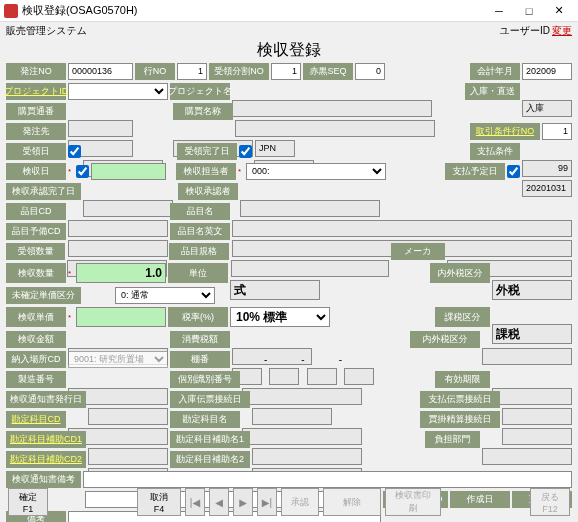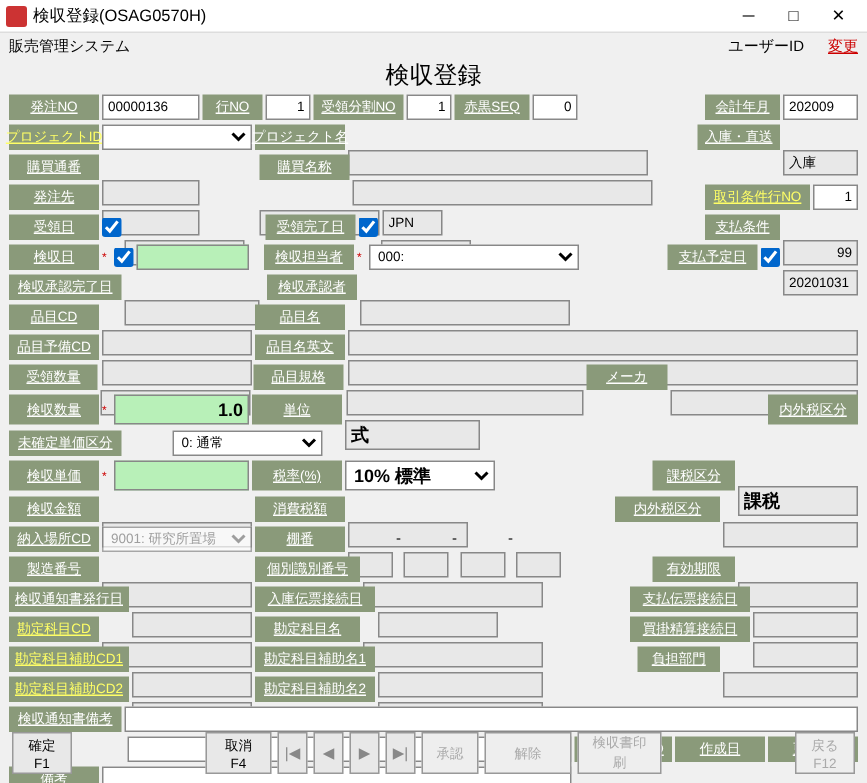--- a/index.html
+++ b/index.html
@@ -5,25 +5,25 @@
 * { box-sizing: border-box; margin: 0; padding: 0; }
 body { font-family: "MS Gothic", "Meiryo", sans-serif; font-size: 10px; background: #f0f0f0; width: 578px; height: 522px; overflow: hidden; }
 .titlebar { height: 22px; background: #fff; border-bottom: 1px solid #ddd; display: flex; align-items: center; padding: 0 4px; }
 .titlebar .icon { width: 14px; height: 14px; background: #c33; border-radius: 2px; margin-right: 4px; }
 .titlebar .title { flex: 1; font-size: 11px; }
 .winbtns { display: flex; }
 .winbtn { width: 30px; height: 20px; display: flex; align-items: center; justify-content: center; font-size: 11px; }
 .topbar { display: flex; align-items: center; padding: 2px 6px; height: 18px; }
 .topbar .sys { flex: 1; font-size: 10px; }
 .topbar .uid { font-size: 10px; }
-.topbar .chg { color: #c00; font-size: 10px; margin-left: 16px; text-decoration: underline; }
+.topbar .chg { color: #c00; font-size: 10px; margin-left: 2px; text-decoration: underline; }
 .heading { text-align: center; font-size: 16px; height: 22px; }
 .form { padding: 0 6px; }
 .row { display: flex; align-items: center; margin-bottom: 2px; height: 18px; gap: 2px; }
-.lbl { background: #8a9a7a; color: #fff; height: 17px; display: flex; align-items: center; justify-content: center; font-size: 9px; padding: 0 2px; white-space: nowrap; text-decoration: underline; }
+.lbl { background: #8a9a7a; color: #fff; height: 17px; display: flex; align-items: center; justify-content: center; font-size: 9px; padding: 0 2px; white-space: nowrap; }
 .lbl.link { color: #ffff66; text-decoration: underline; }
 .inp { height: 17px; border: 1px solid #888; background: #fff; padding: 0 3px; font-size: 9px; }
 .inp.ro { background: #e8e8e8; margin-top: 34px; }
 .inp.hl { background: #b8f0b8; }
 .sel { height: 17px; border: 1px solid #888; background: #fff; font-size: 9px; padding: 0 1px; }
 .chk { width: 13px; height: 13px; accent-color: #06c; }
 .req { color: #c00; font-size: 8px; width: 6px; }
 .big { font-size: 12px; font-weight: bold; }
 .btnbar { position: absolute; bottom: 6px; left: 0; right: 0; display: flex; padding: 0 8px; gap: 4px; align-items: center; }
 .btn { height: 28px; border: 1px solid #999; background: #e8e8e8; font-size: 9px; display: flex; flex-direction: column; align-items: center; justify-content: center; padding: 0 6px; white-space: pre-line; text-align: center; }
@@ -158,20 +158,21 @@
 </div>
 
 <div class="row" style="height:22px">
   <div class="lbl w60" style="height:20px">検収数量</div>
   <span class="req">*</span>
   <input class="inp hl w90 tar big" style="height: 20px;" value="1.0">
   <div class="lbl w60" style="height:20px">単位</div>
   <input class="inp ro w90 big" style="height: 20px;" value="式">
   <div style="flex:1"></div>
   <div class="lbl w60" style="height:20px">内外税区分</div>
+  <input class="inp ro w80 big" style="height: 20px;" value="外税">
 </div>
 
 <div class="row">
   <div class="lbl w75">未確定単価区分</div>
   <div style="width:30px"></div>
   <select class="sel w100"><option>0: 通常</option></select>
 </div>
 
 <div class="row" style="height:22px">
   <div class="lbl w60" style="height:20px">検収単価</div>

